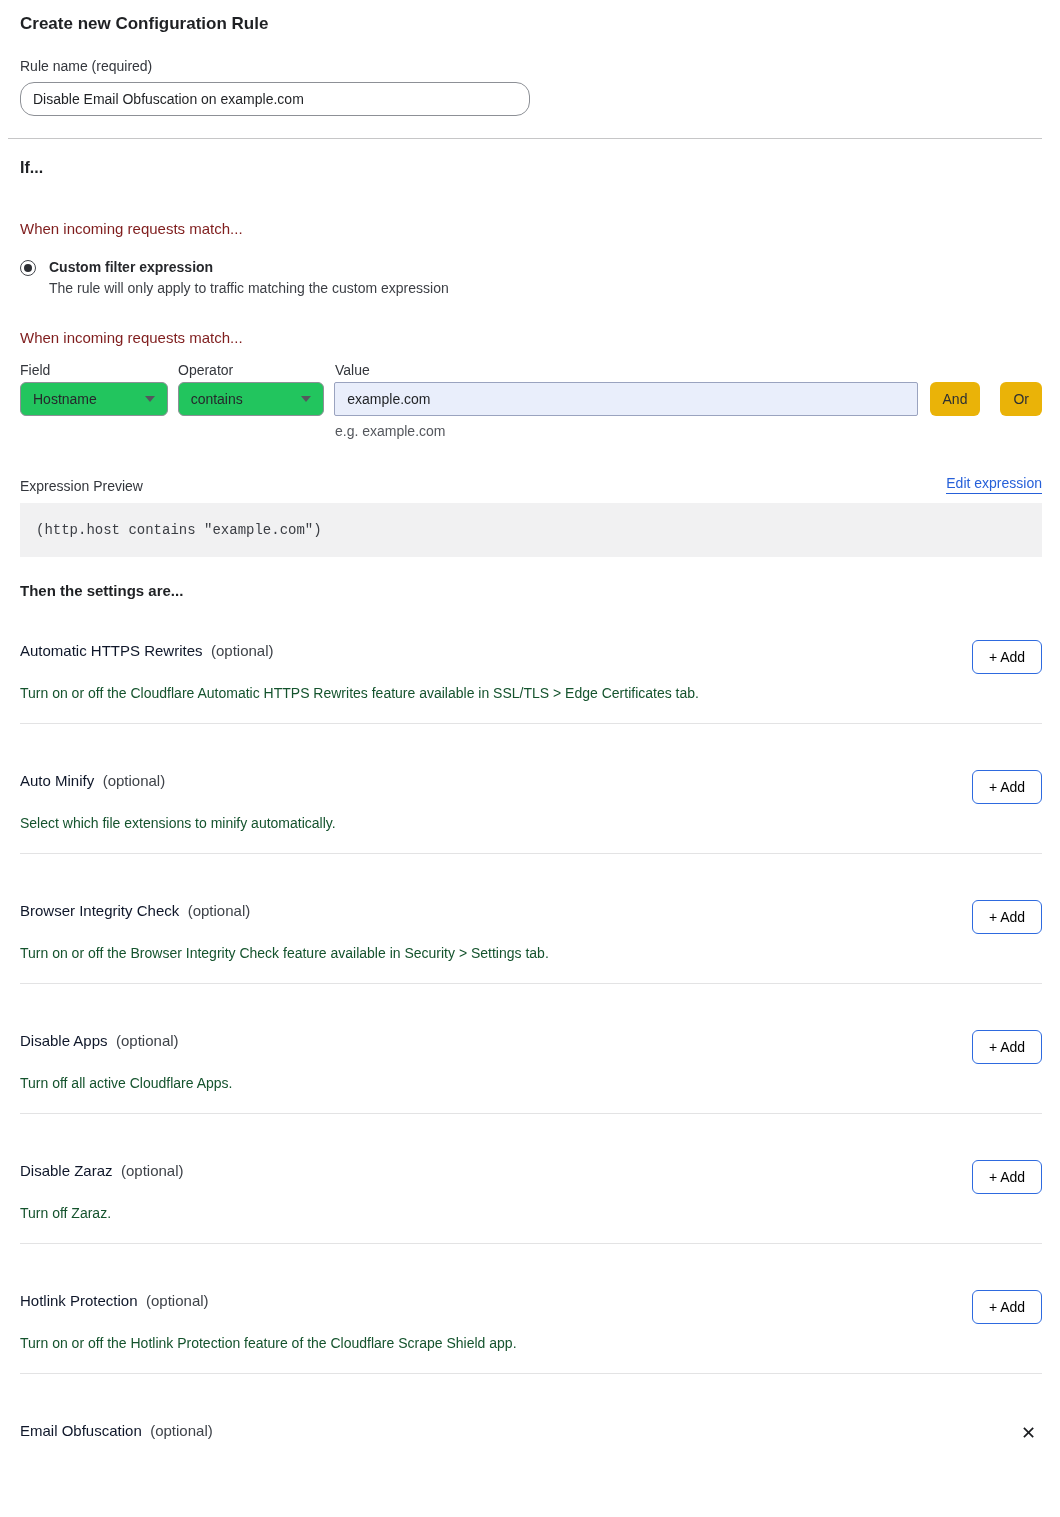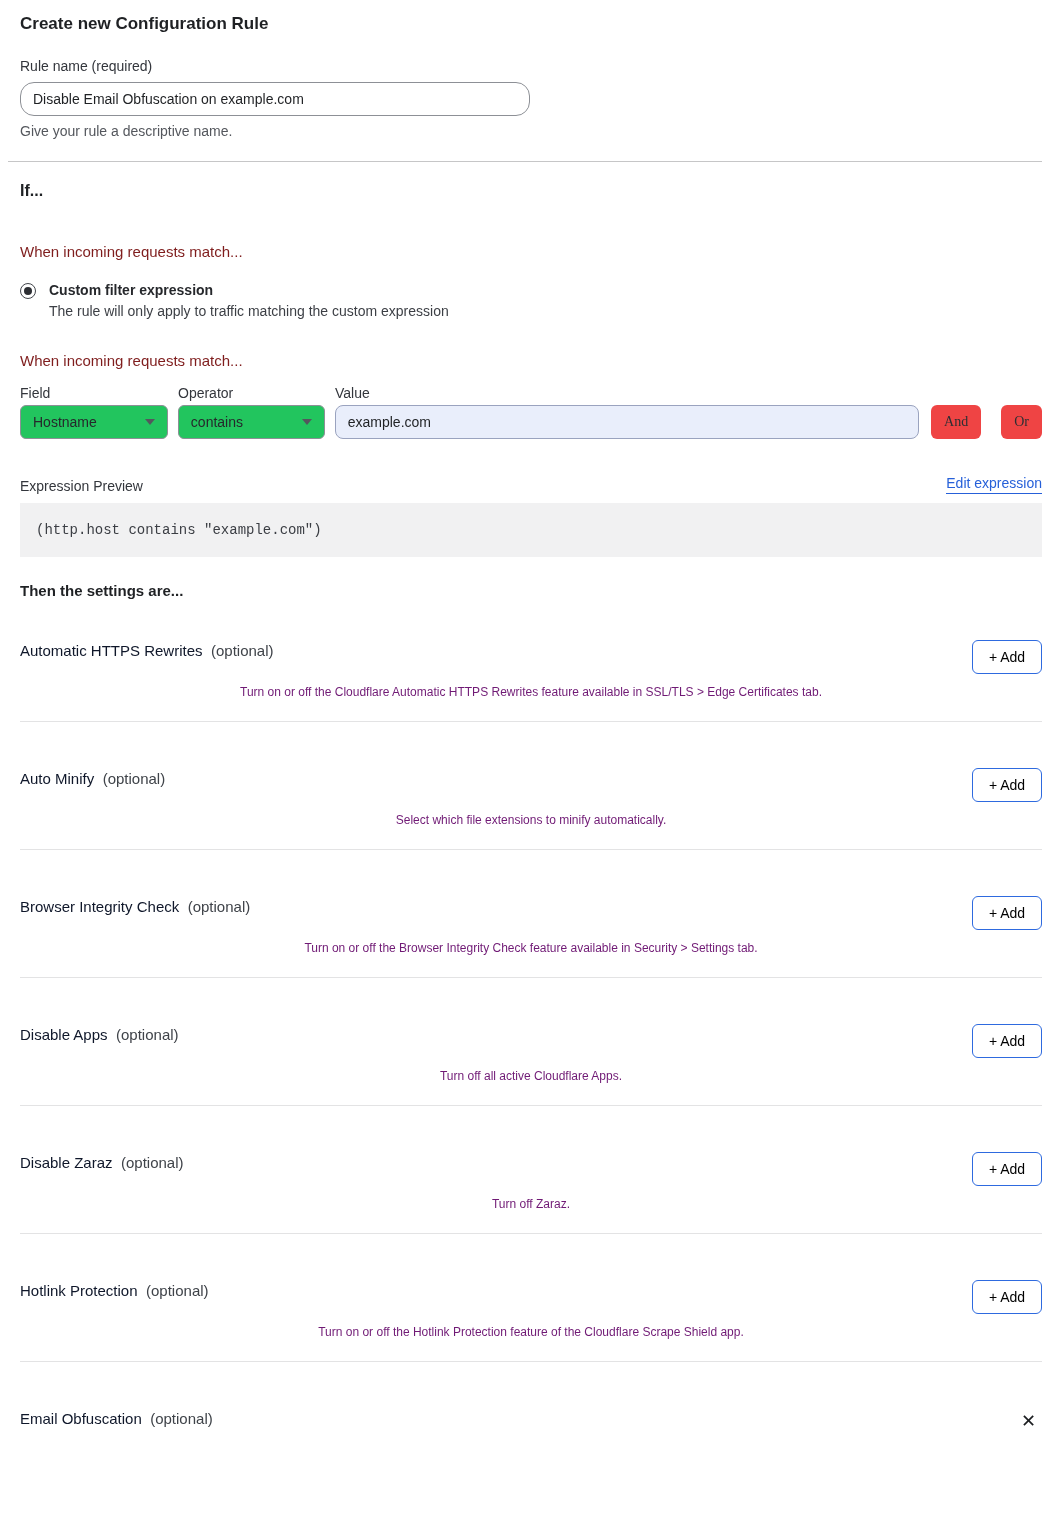--- a/index.html
+++ b/index.html
@@ -51,27 +51,27 @@
     padding: 0 12px; font-size: 14px; color: #26282c; margin-right: 10px;
     background: #22c55e; cursor: pointer;
   }
   .select.operator { width: 147px; }
   .caret {
     width: 0; height: 0; border-left: 5px solid transparent; border-right: 5px solid transparent;
     border-top: 6px solid #54575d;
   }
   .value-input {
     width: 585px; height: 34px; background: #e9eefb; border: 1px solid #9aa3bf;
-    border-radius: 8px; padding: 0 12px; font-size: 14px; color: #1f2124; margin-right: 12px;
+    border-radius: 2px; padding: 0 12px; font-size: 14px; color: #1f2124; margin-right: 12px;
     font-family: "Liberation Sans", sans-serif;
   }
   .gray-btn {
-    height: 34px; background: #ef4444; border: none; border-radius: 6px;
+    height: 34px; background: #eab308; border: none; border-radius: 6px;
     font-size: 14px; color: #2c2f33; padding: 0 13px; cursor: pointer;
-    font-family: Liberation Serif, serif;
+    font-family: Liberation Sans, sans-serif;
   }
   .gray-btn + .gray-btn { margin-left: 20px; }
   .value-help { font-size: 14px; color: #54575d; margin: 7px 0 0 315px; }
 
   .preview-row { display: flex; justify-content: space-between; align-items: flex-end; margin-top: 36px; }
   .preview-label { font-size: 14px; color: #33363c; }
   .edit-link {
     font-size: 14px; color: #2660d9; text-decoration: none;
     border-bottom: 1px solid #2660d9; padding-bottom: 2px; cursor: pointer;
   }
@@ -82,21 +82,21 @@
   }
 
   .then-heading { font-size: 15px; font-weight: 700; color: #1f2124; margin-top: 25px; }
 
   .setting-item { border-bottom: 1px solid #e3e3e4; padding: 48px 0 22px; }
   .setting-item:first-child { padding-top: 28px; }
   .setting-item:last-child { border-bottom: none; padding-bottom: 10px; }
   .item-head { display: flex; justify-content: space-between; align-items: flex-start; }
   .item-title { font-size: 15px; font-weight: 400; color: #0f172a; }
   .item-optional { font-weight: 400; color: #3f4349; margin-left: 4px; }
-  .item-desc { font-size: 12px; color: #701a75; margin-top: 11px; text-align: center; }
+  .item-desc { font-size: 14px; color: #14532d; margin-top: 11px; }
   .add-btn {
     min-width: 70px; height: 34px; background: #fff; border: 1px solid #2e6adf;
     color: #000000; border-radius: 6px; font-size: 14px; cursor: pointer; margin-top: -2px;
     font-family: "Liberation Sans", sans-serif;
   }
   .close-x {
     display: none; font-size: 18px; color: #1b1d20; cursor: pointer; line-height: 1;
     padding: 2px 6px; margin-right: 0px; background: none; border: none;
     font-family: "Liberation Sans", sans-serif;
   }
@@ -105,21 +105,20 @@
 </head>
 <body>
 
 <div class="container">
 
   <h1 class="page-title">Create new Configuration Rule</h1>
 
   <div>
     <div class="field-label">Rule name (required)</div>
     <input class="rule-input" type="text" value="Disable Email Obfuscation on example.com" style="">
-    <div class="help-text">Give your rule a descriptive name.</div>
   </div>
 
   <hr class="main-divider">
 
   <h2 class="if-heading">If...</h2>
   <h3 class="sub-heading">When incoming requests match...</h3>
 
   <div class="radio-group">
     <div class="radio-option">
       <span class="radio checked"></span>
@@ -144,20 +143,21 @@
       <span class="caret"></span>
     </div>
     <div class="select operator">
       <span>contains</span>
       <span class="caret"></span>
     </div>
     <input class="value-input" type="text" value="example.com" style="">
     <button class="gray-btn">And</button>
     <button class="gray-btn">Or</button>
   </div>
+  <div class="value-help">e.g. example.com</div>
 
   <div class="preview-row">
     <span class="preview-label">Expression Preview</span>
     <a class="edit-link">Edit expression</a>
   </div>
   <div class="code-block">(http.host contains "example.com")</div>
 
   <h3 class="then-heading">Then the settings are...</h3>
 
   <div class="settings-list">

